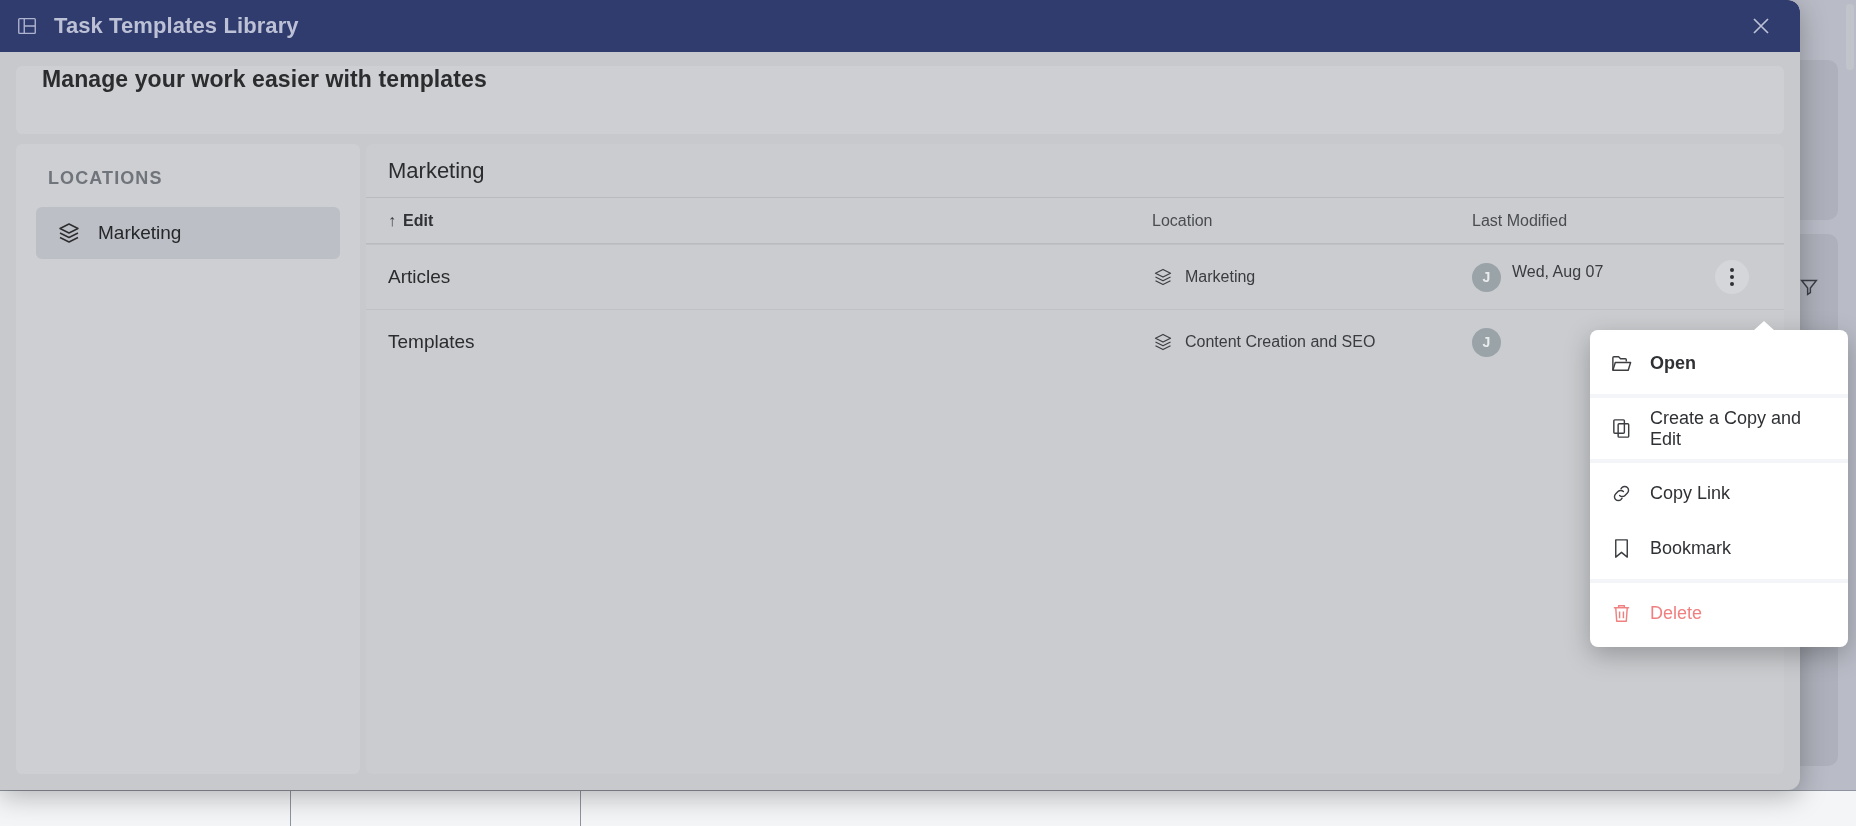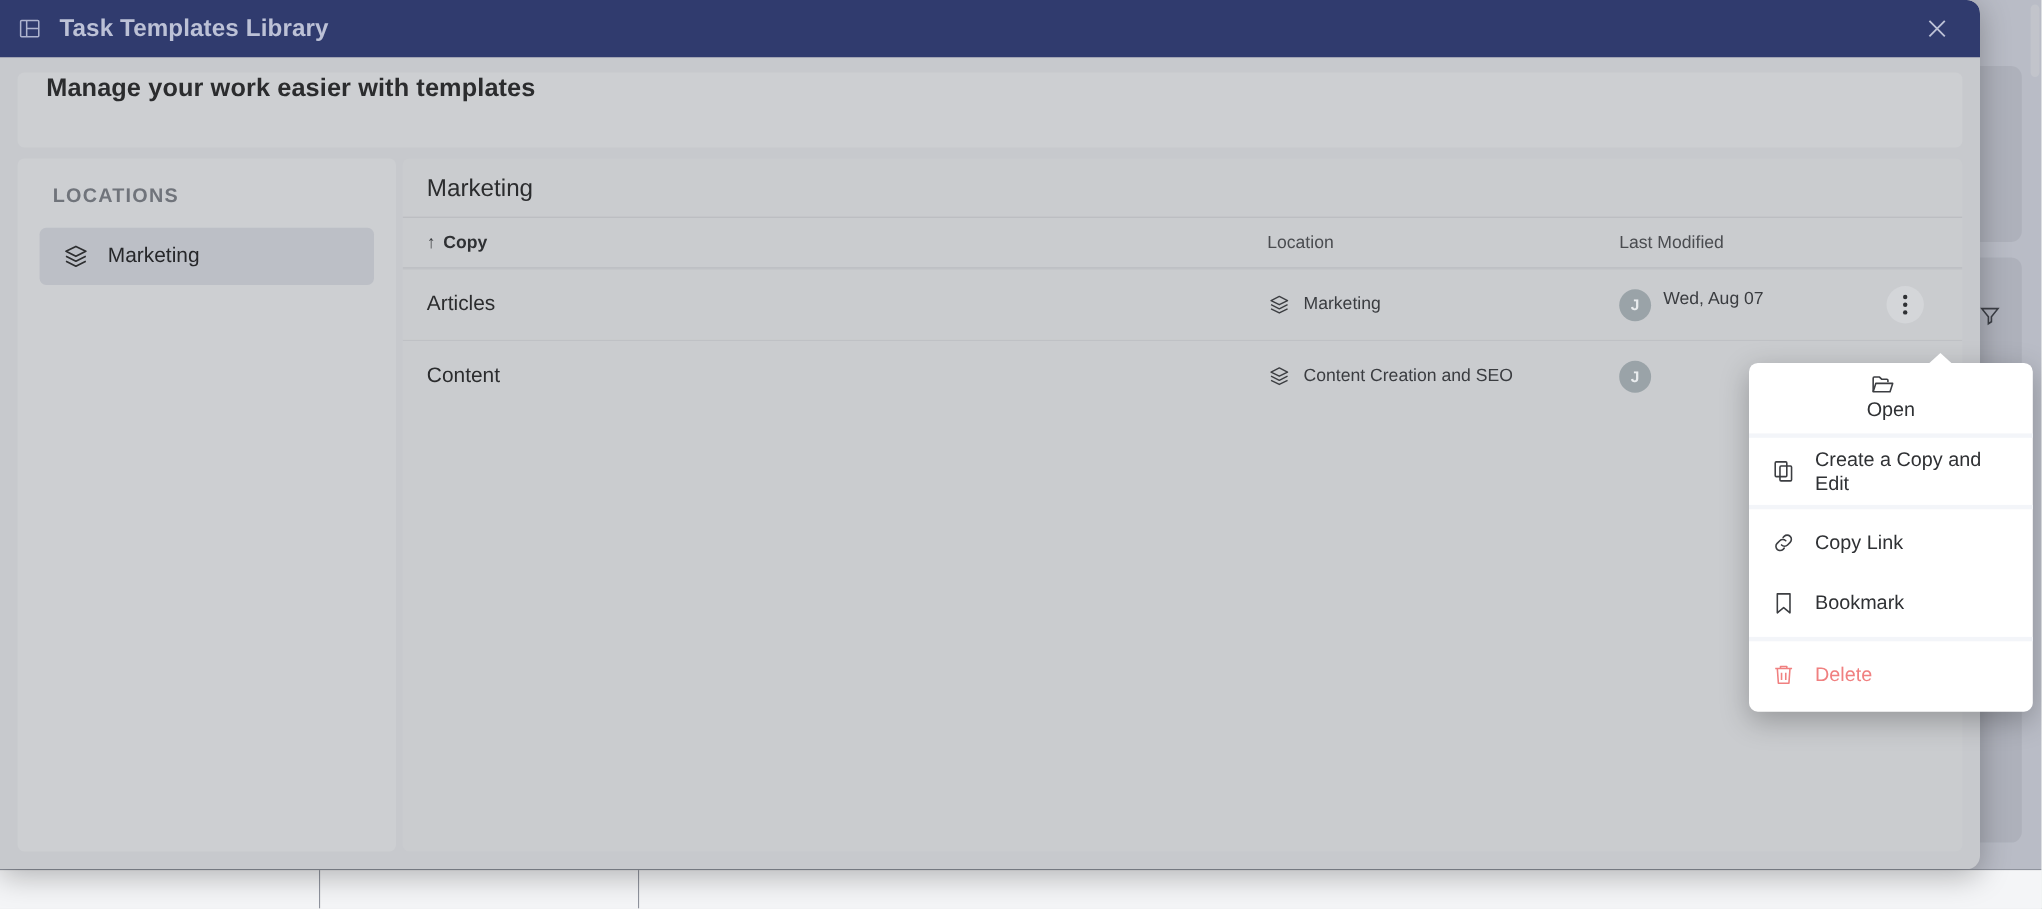--- a/index.html
+++ b/index.html
@@ -210,21 +210,21 @@
     border-bottom: 10px solid #ffffff;
   }
   .menu-item {
     display: flex; align-items: center;
     height: 55px;
     padding: 0 18px;
     cursor: pointer;
     font-size: 18px;
     color: #2f3134;
   }
-  .menu-item.bold { font-weight: normal; flex-direction: column; }
+  .menu-item.bold { font-weight: bold; }
   .menu-item.danger { color: #f08080; }
   .menu-icon {
     width: 26px; height: 26px; margin-right: 16px;
     display: flex; align-items: center; justify-content: center;
     color: #3c3e42; flex: 0 0 auto;
   }
   .menu-item.danger .menu-icon { color: #f08080; }
   .menu-sep { height: 4px; background: #f3f5f9; margin: 3px 0; }
 
   
@@ -313,21 +313,21 @@
       </div>
 
       <div class="panel">
         <div class="panel-title">Marketing</div>
 
         <div class="table">
 
           <div class="t-row t-head">
             <div class="col-name">
               <span class="sort-arrow">↑</span>
-              <span>Copy</span>
+              <span>Edit</span>
             </div>
             <div class="col-loc">
               <span>Location</span>
             </div>
             <div class="col-mod">
               <span>Last Modified</span>
             </div>
             <div class="col-act"></div>
           </div>
 
@@ -355,21 +355,21 @@
                     <i></i>
                     <i></i>
                     <i></i>
                   </span>
               </span>
             </div>
           </div>
 
           <div class="t-row">
             <div class="col-name">
-              <span class="cell-name">Content</span>
+              <span class="cell-name">Templates</span>
             </div>
             <div class="col-loc">
               <span class="loc-icon">
                 <svg width="20" height="20" viewBox="0 0 24 24" fill="none" stroke="currentColor" stroke-width="1.5" stroke-linejoin="round">
                   <path d="M12 3l9 4.5-9 4.5-9-4.5L12 3z"></path>
                   <path d="M3 12l9 4.5 9-4.5"></path>
                   <path d="M3 16.5L12 21l9-4.5"></path>
                 </svg>
               </span>
               <span class="cell-loc">Content Creation and SEO</span>

